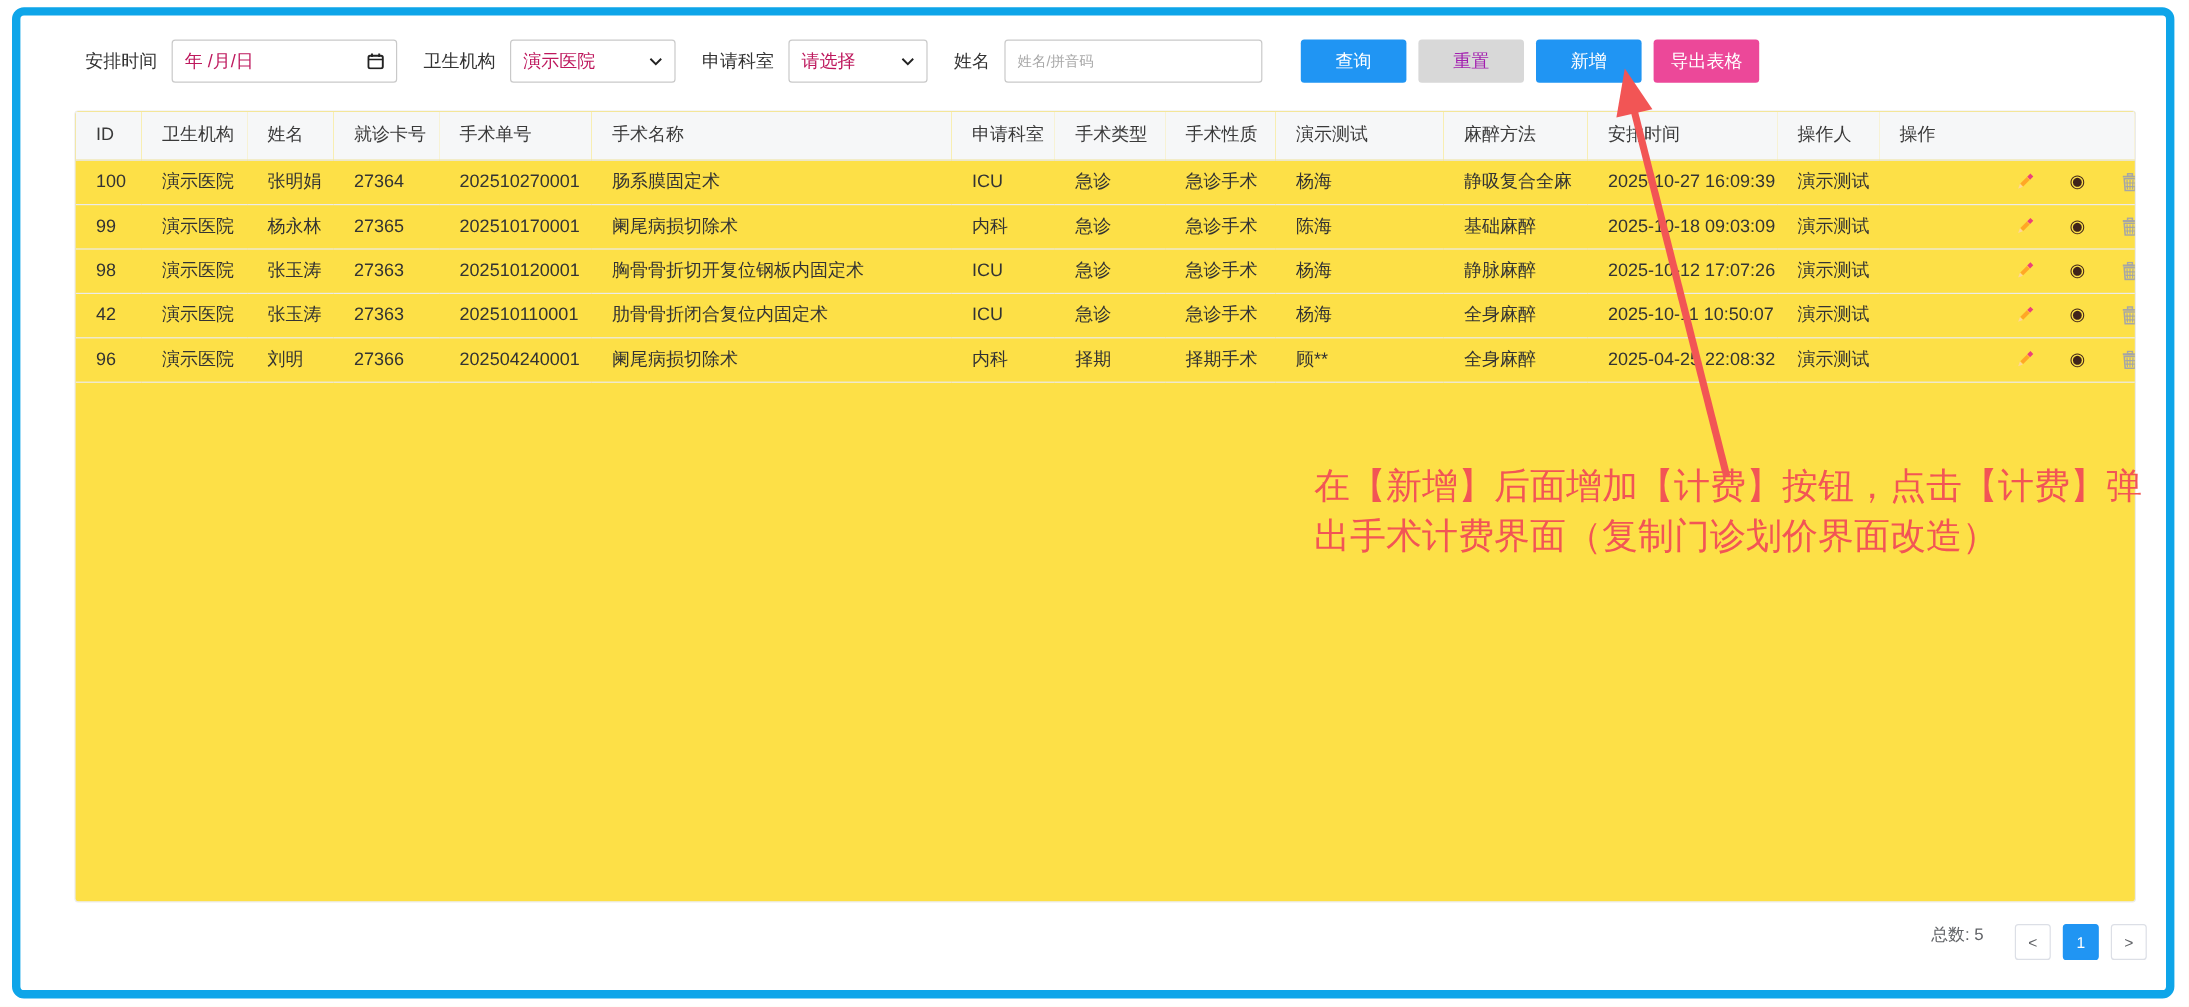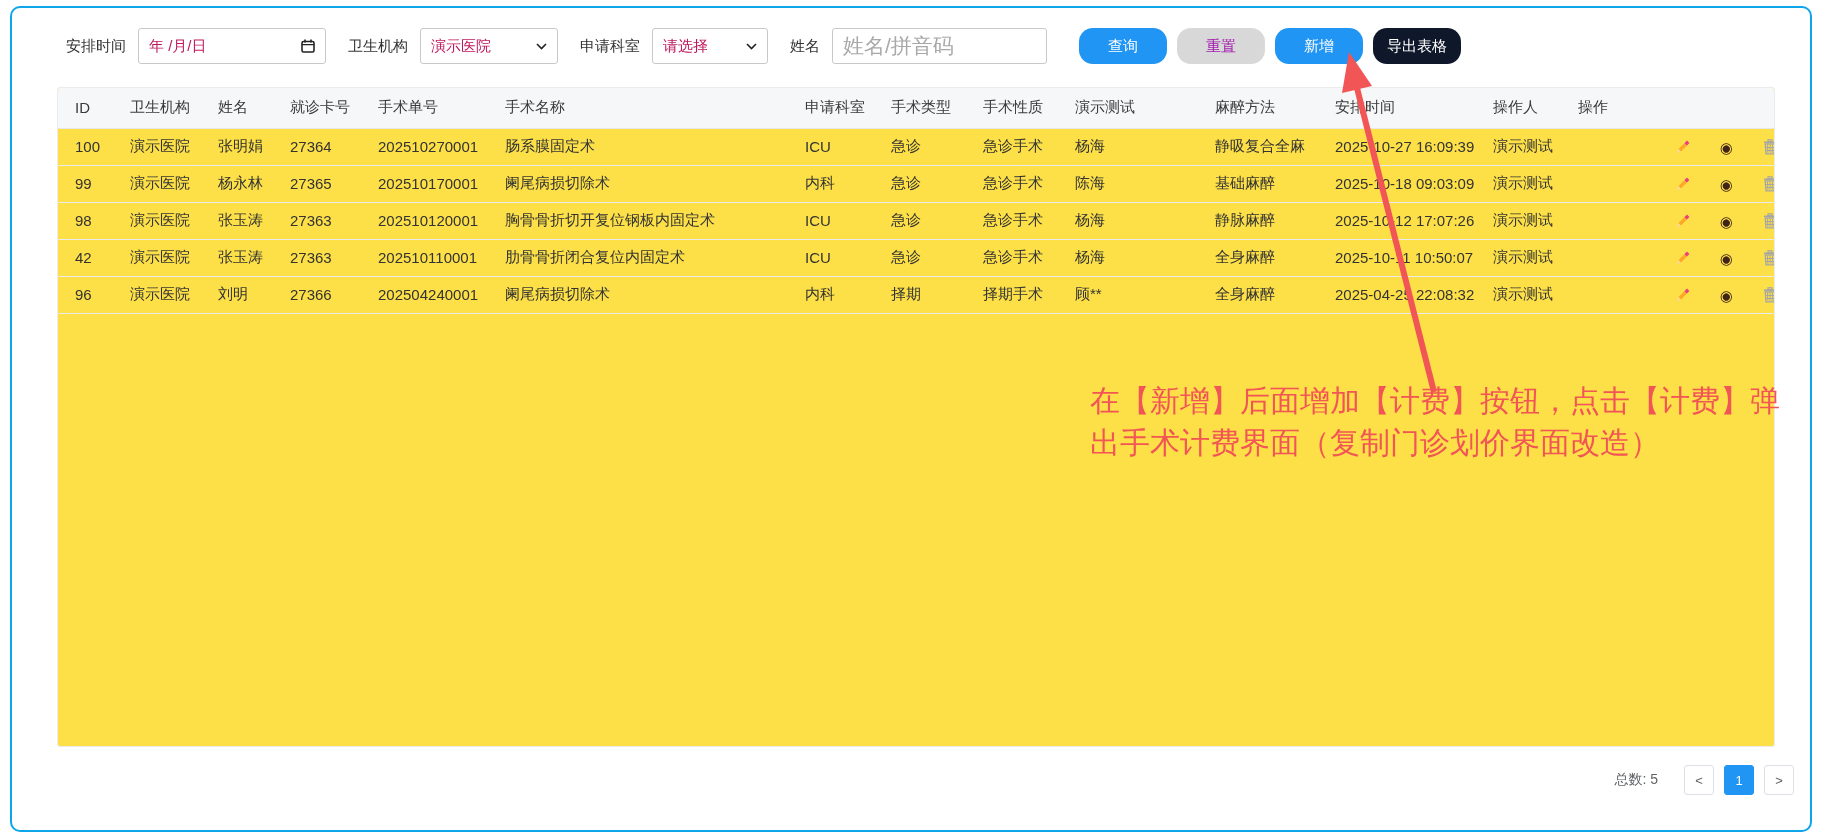--- a/index.html
+++ b/index.html
@@ -1,58 +1,58 @@
 <!DOCTYPE html>
 <html><head>
 <meta charset="utf-8">
 <style>
   * { margin:0; padding:0; box-sizing:border-box; }
   html,body { width:1824px; height:839px; background:#fff;
     font-family:"Liberation Sans","DejaVu Sans",sans-serif; color:#333; }
 
   .page { position:absolute; left:10px; top:6px; width:1802px; height:826px;
-    background:#fff; border:2px solid #0ea5e9; border-radius:10px; overflow:hidden; }
+    background:#fff; border:7px solid #0ea5e9; border-radius:10px; overflow:hidden; }
 
   
   .filter-bar { position:absolute; left:54px; top:20px; display:flex; align-items:center; }
   .filter-bar .lbl { font-size:15px; color:#333; margin-right:12px; white-space:nowrap; }
   .box { height:36px; border:1px solid #c9c9c9; border-radius:3px; background:#fff;
     display:flex; align-items:center; padding:0 10px; font-size:15px; color:#be185d; }
   .date-box { width:188px; justify-content:space-between; margin-right:22px; }
   .select-box { justify-content:space-between; margin-right:22px; cursor:pointer; }
   .select-org { width:138px; }
   .select-dept { width:116px; }
   .name-input { width:215px; height:36px; border:1px solid #c9c9c9; border-radius:3px;
-    font-size:21px; padding:0 10px; color:#333; margin-right:32px;
+    font-size:12px; padding:0 10px; color:#333; margin-right:32px;
     font-family:"Liberation Sans","DejaVu Sans",sans-serif; }
   .name-input::placeholder { color:#a8a8a8; }
-  .btn { height:36px; min-width:88px; border:none; border-radius:14px; font-size:15px;
+  .btn { height:36px; min-width:88px; border:none; border-radius:3px; font-size:15px;
     color:#fff; cursor:pointer; margin-right:10px; padding:4px 14px;
     font-family:"Liberation Sans","DejaVu Sans",sans-serif; }
   .btn-blue { background:#2095F3; }
   .btn-gray { background:#D8D8D8; color:#a21caf; }
-  .btn-green { background:#0f172a; margin-right:0; }
+  .btn-green { background:#ec4899; margin-right:0; }
 
   
   .table-card { position:absolute; left:45px; top:79px; width:1718px; height:660px;
     border:1px solid #ebebeb; border-radius:3px; background:#fde047; overflow:hidden; }
   table { width:100%; border-collapse:collapse; table-layout:fixed; font-size:15px; }
   thead th { background:#f6f7f8; height:40px; text-align:left; font-weight:normal;
     color:#3a3a3a; padding:0 0 0 17px; border-bottom:1px solid #e8e8e8;
     white-space:nowrap; overflow:hidden; }
   tbody td { height:37px; padding:0 0 0 17px; border-bottom:1px solid #ebebeb;
     color:#333; white-space:nowrap; overflow:hidden; }
   td.actions-cell { padding-left:110px; }
   .icon-btn { display:inline-flex; align-items:center; justify-content:center;
     width:22px; height:18px; margin-right:18px; cursor:pointer; vertical-align:middle; }
   .eye-glyph { font-size:15px; color:#40241A; line-height:1; }
 
   
   .pagination { position:absolute; top:757px; right:16px; display:flex;
-    align-items:center; font-size:14px; color:#606266; }
+    align-items:flex-start; font-size:14px; color:#606266; }
   .total-text { margin-right:16px; }
   .pg-btn { width:30px; height:30px; border:1px solid #dcdfe6; background:#fff;
     border-radius:3px; color:#606266; font-size:13px; margin-left:10px; cursor:pointer;
     display:flex; align-items:center; justify-content:center;
     font-family:"Liberation Sans","DejaVu Sans",sans-serif; }
   .pg-btn.active { background:#2095F3; border-color:#2095F3; color:#fff; }
 
   
   .annotation { position:absolute; left:1078px; top:372px; width:760px;
     font-size:30px; line-height:42px; color:#F25555; }

